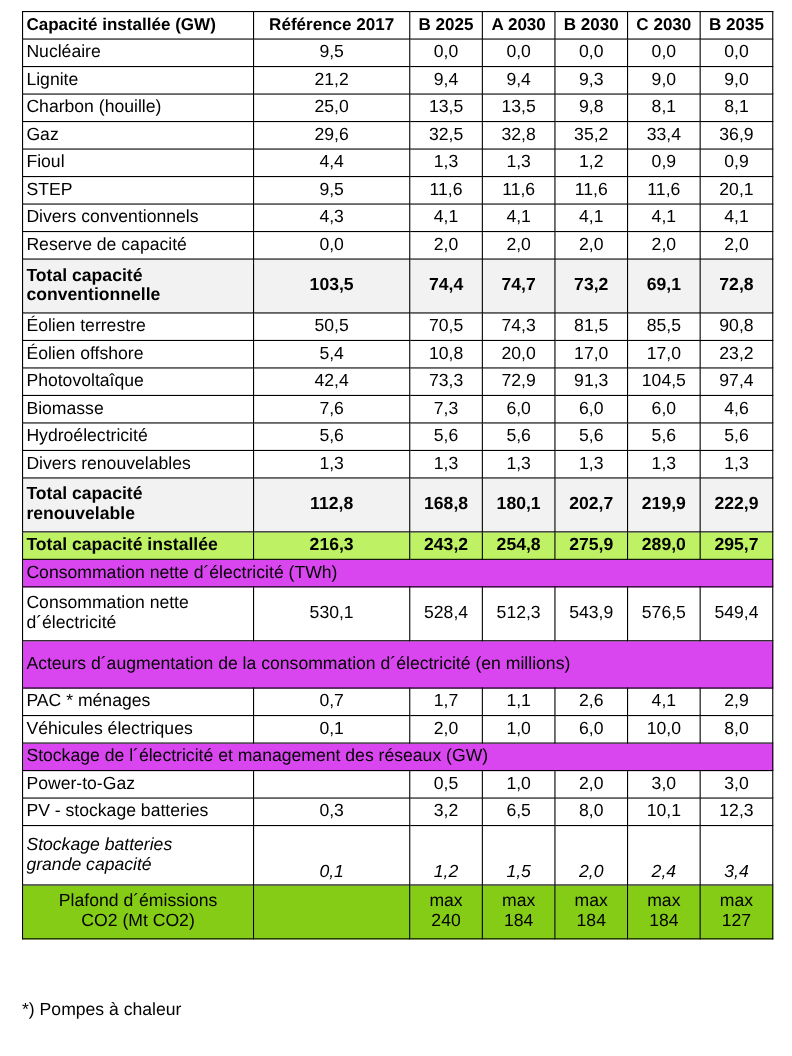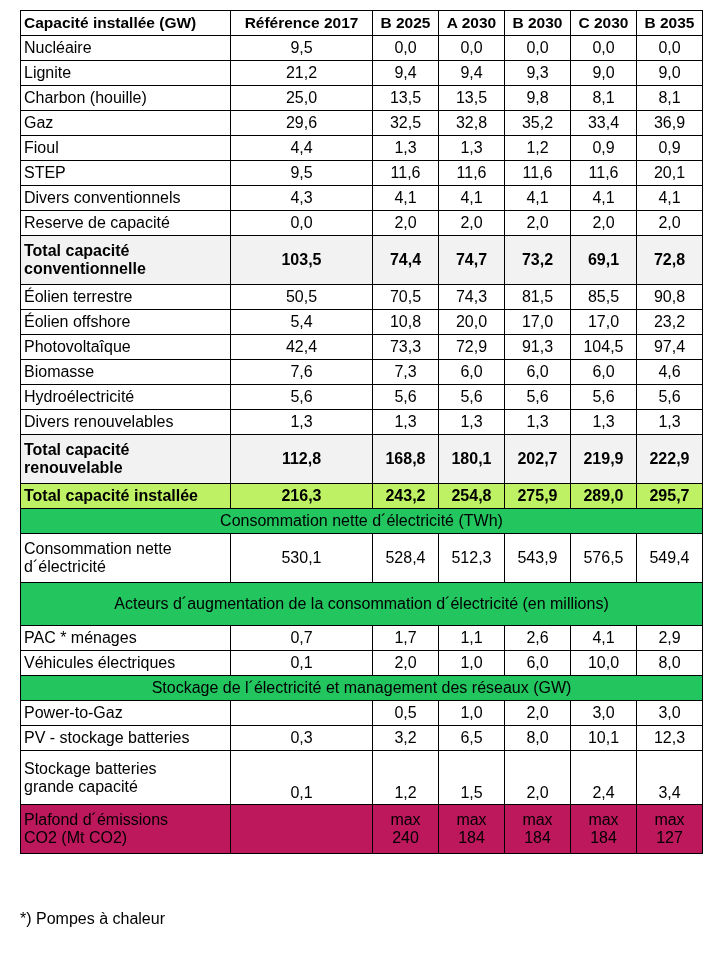--- a/index.html
+++ b/index.html
@@ -12,26 +12,26 @@
   col.c0 { width: 210px; }
   col.c1 { width: 142px; }
   col.cn { width: 66px; }
   th { font-weight: bold; text-align: left; background: #ffffff; height: 24px; white-space: nowrap; font-size: 15.5px; }
   th.num { text-align: center; padding: 0 1px; }
   td.lbl { text-align: left; }
   td.num { text-align: center; }
   tr.r { height: 25px; margin-left: 24px; }
   tr.sub td { background: #f2f2f2; font-weight: bold; height: 48px; }
   tr.tot td { background: #bef264; font-weight: bold; height: 24px; }
-  tr.section td { background: #22c55e; text-align: center; height: 24px; }
+  tr.section td { background: #d946ef; text-align: left; height: 24px; }
   tr.section.tall td { height: 42px; }
   tr.two td { height: 48px; }
-  tr.twob td { height: 51px; }
+  tr.twob td { height: 51px; font-style: italic; }
   tr.twob td.num { vertical-align: bottom; padding-bottom: 2px; }
-  tr.co2 td { background: #be185d; height: 48px; }
+  tr.co2 td { background: #84cc16; height: 48px; text-align: center; }
   tr.co2 td.num { line-height: 18px; }
   .footnote { position: absolute; left: 20px; top: 910px; font-size: 16px; }
 </style>
 </head>
 <body>
 
 <table class="grid">
   <colgroup>
     <col class="c0">
       <col class="c1">

